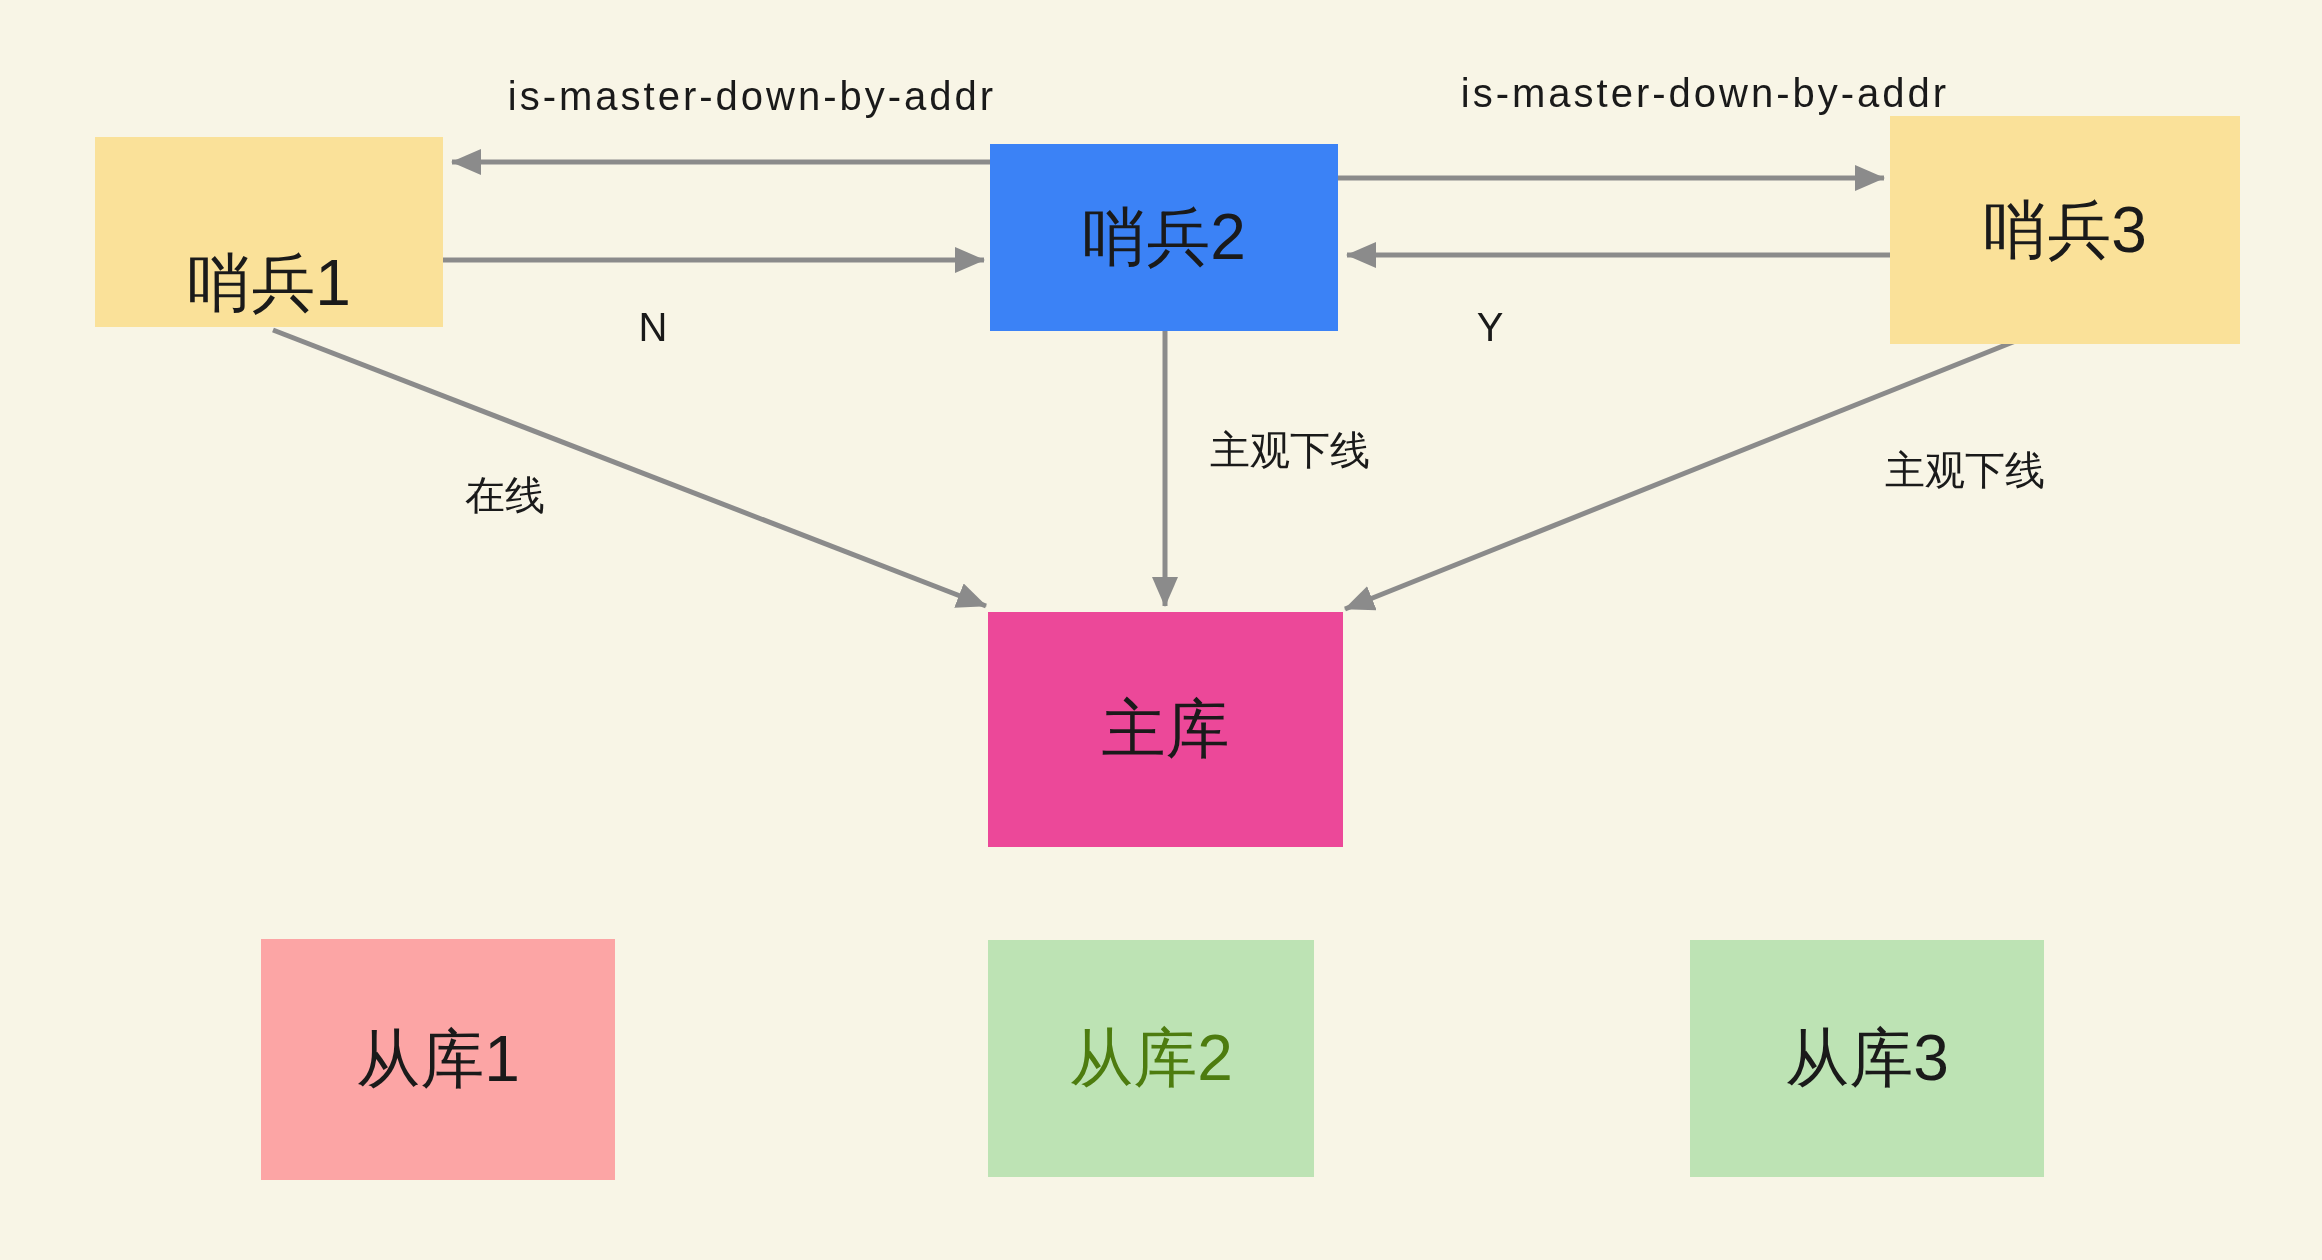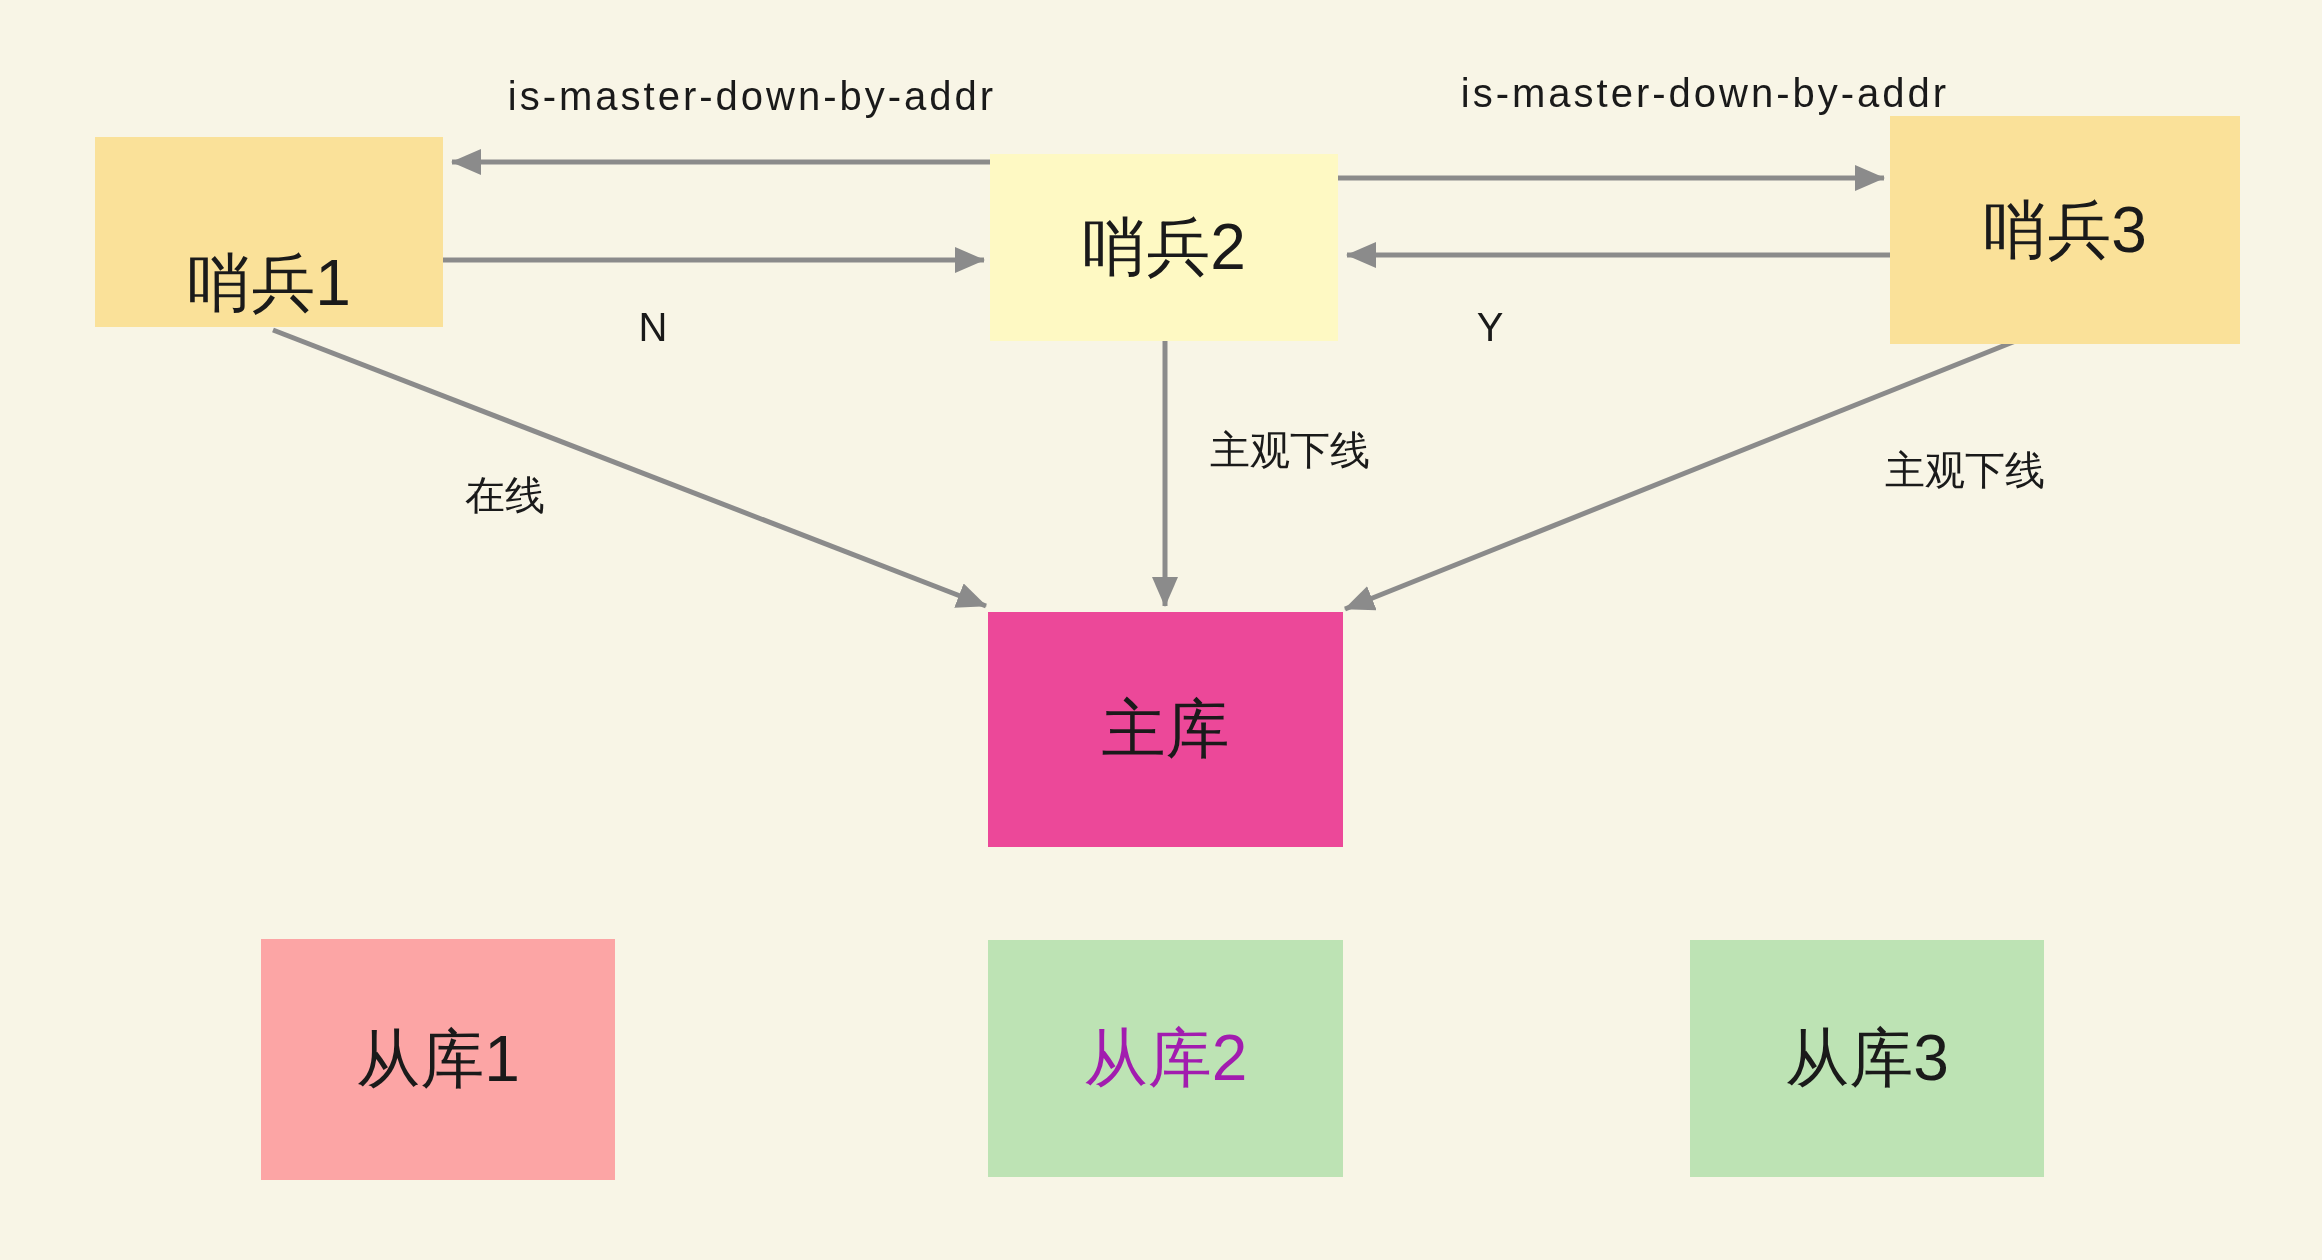--- a/index.html
+++ b/index.html
@@ -56,33 +56,33 @@
       <line x1="1338" y1="178" x2="1884" y2="178" stroke="#8B8B8B" stroke-width="5" marker-end="url(#arrowhead)"></line>
       <line x1="1890" y1="255" x2="1347" y2="255" stroke="#8B8B8B" stroke-width="5" marker-end="url(#arrowhead)"></line>
       <line x1="273" y1="330" x2="986" y2="606" stroke="#8B8B8B" stroke-width="5" marker-end="url(#arrowhead)"></line>
       <line x1="1165" y1="325" x2="1165" y2="606" stroke="#8B8B8B" stroke-width="5" marker-end="url(#arrowhead)"></line>
       <line x1="2063" y1="322" x2="1345" y2="609" stroke="#8B8B8B" stroke-width="5" marker-end="url(#arrowhead)"></line>
     </svg>
 
 <div class="node sentinel" style="left: 95px; top: 137px; width: 348px; height: 190px; background: rgb(250, 225, 153); color: rgb(26, 26, 26); align-items: flex-end;">
       <span>哨兵1</span>
     </div>
-    <div class="node sentinel" style="left: 990px; top: 154px; width: 348px; height: 187px; background: #fef9c3; color: rgb(26, 26, 26);">
+    <div class="node sentinel" style="left: 990px; top: 144px; width: 348px; height: 187px; background: #3b82f6; color: rgb(26, 26, 26);">
       <span>哨兵2</span>
     </div>
     <div class="node sentinel" style="left: 1890px; top: 116px; width: 350px; height: 228px; background: rgb(250, 225, 153); color: rgb(26, 26, 26);">
       <span>哨兵3</span>
     </div>
     <div class="node db" style="left: 988px; top: 612px; width: 355px; height: 235px; background: #ec4899; color: rgb(26, 26, 26);">
       <span>主库</span>
     </div>
     <div class="node db" style="left: 261px; top: 939px; width: 354px; height: 241px; background: #fca5a5; color: rgb(26, 26, 26);">
       <span>从库1</span>
     </div>
-    <div class="node db" style="left: 988px; top: 940px; width: 355px; height: 237px; background: rgb(189, 227, 180); color: #a21caf;">
+    <div class="node db" style="left: 988px; top: 940px; width: 326px; height: 237px; background: rgb(189, 227, 180); color: #4d7c0f;">
       <span>从库2</span>
     </div>
     <div class="node db" style="left: 1690px; top: 940px; width: 354px; height: 237px; background: rgb(189, 227, 180); color: rgb(26, 26, 26);">
       <span>从库3</span>
     </div>
     <div class="diagram-label tech" style="left: 752px; top: 96px; color: rgb(26, 26, 26);">is-master-down-by-addr</div>
     <div class="diagram-label tech" style="left: 1705px; top: 93px; color: rgb(26, 26, 26);">is-master-down-by-addr</div>
     <div class="diagram-label" style="left: 653px; top: 327px; color: rgb(26, 26, 26);">N</div>
     <div class="diagram-label" style="left: 1490px; top: 327px; color: rgb(26, 26, 26);">Y</div>
     <div class="diagram-label" style="left: 505px; top: 495px; color: rgb(26, 26, 26);">在线</div>

